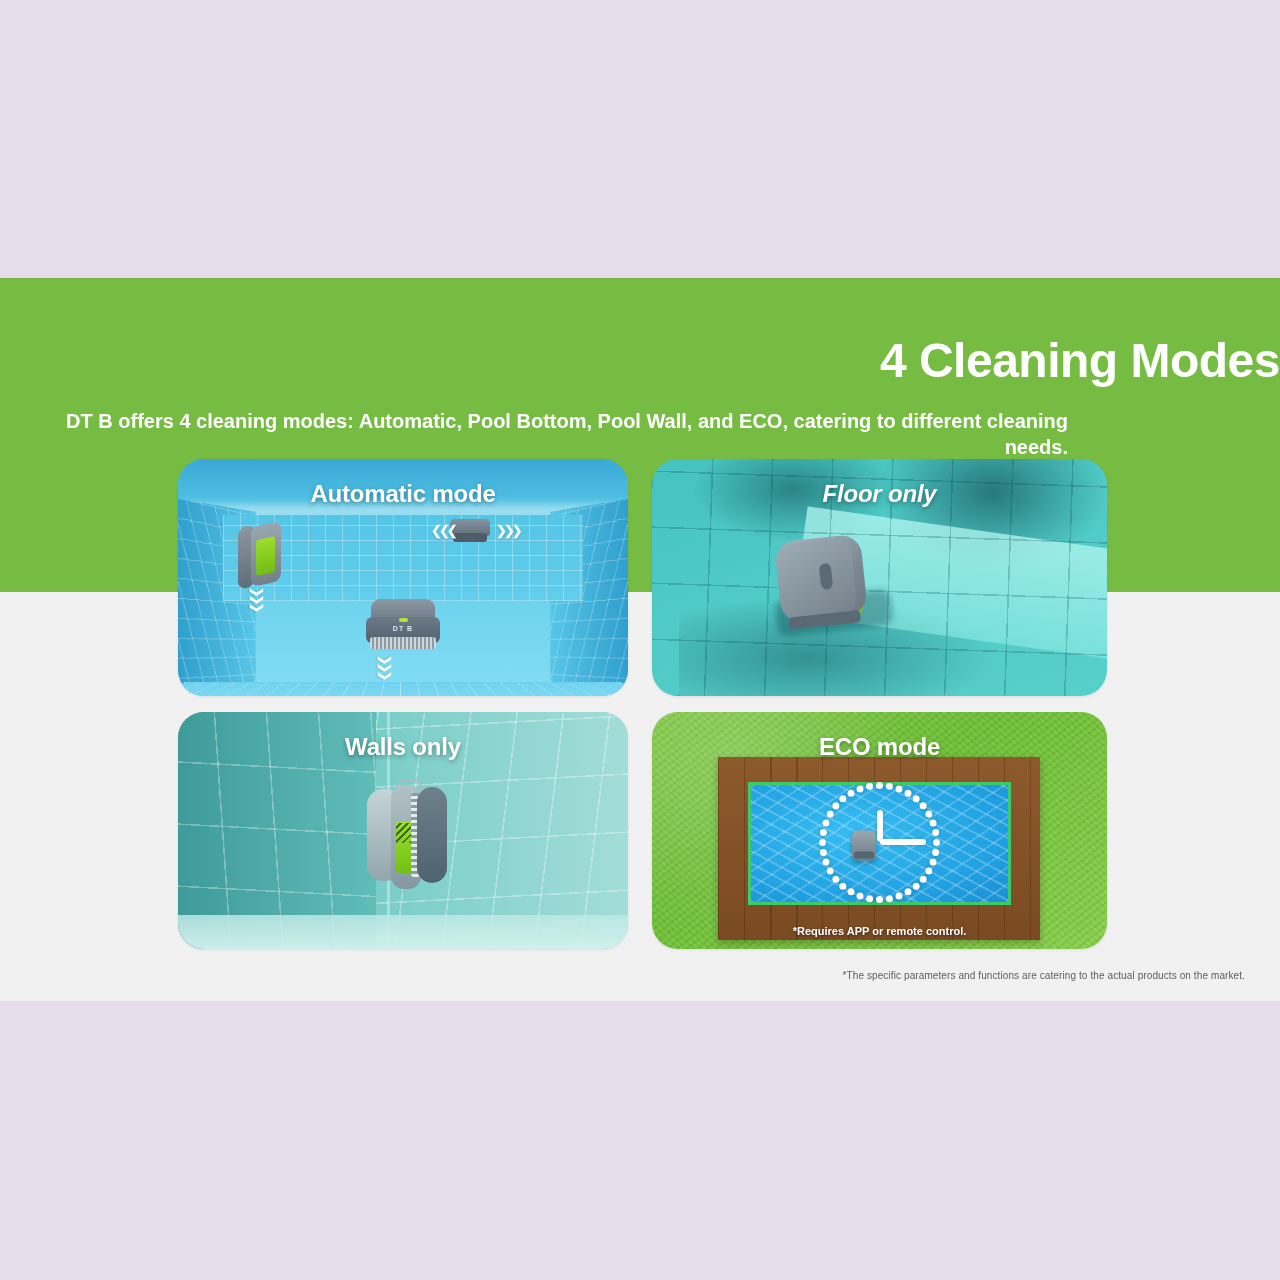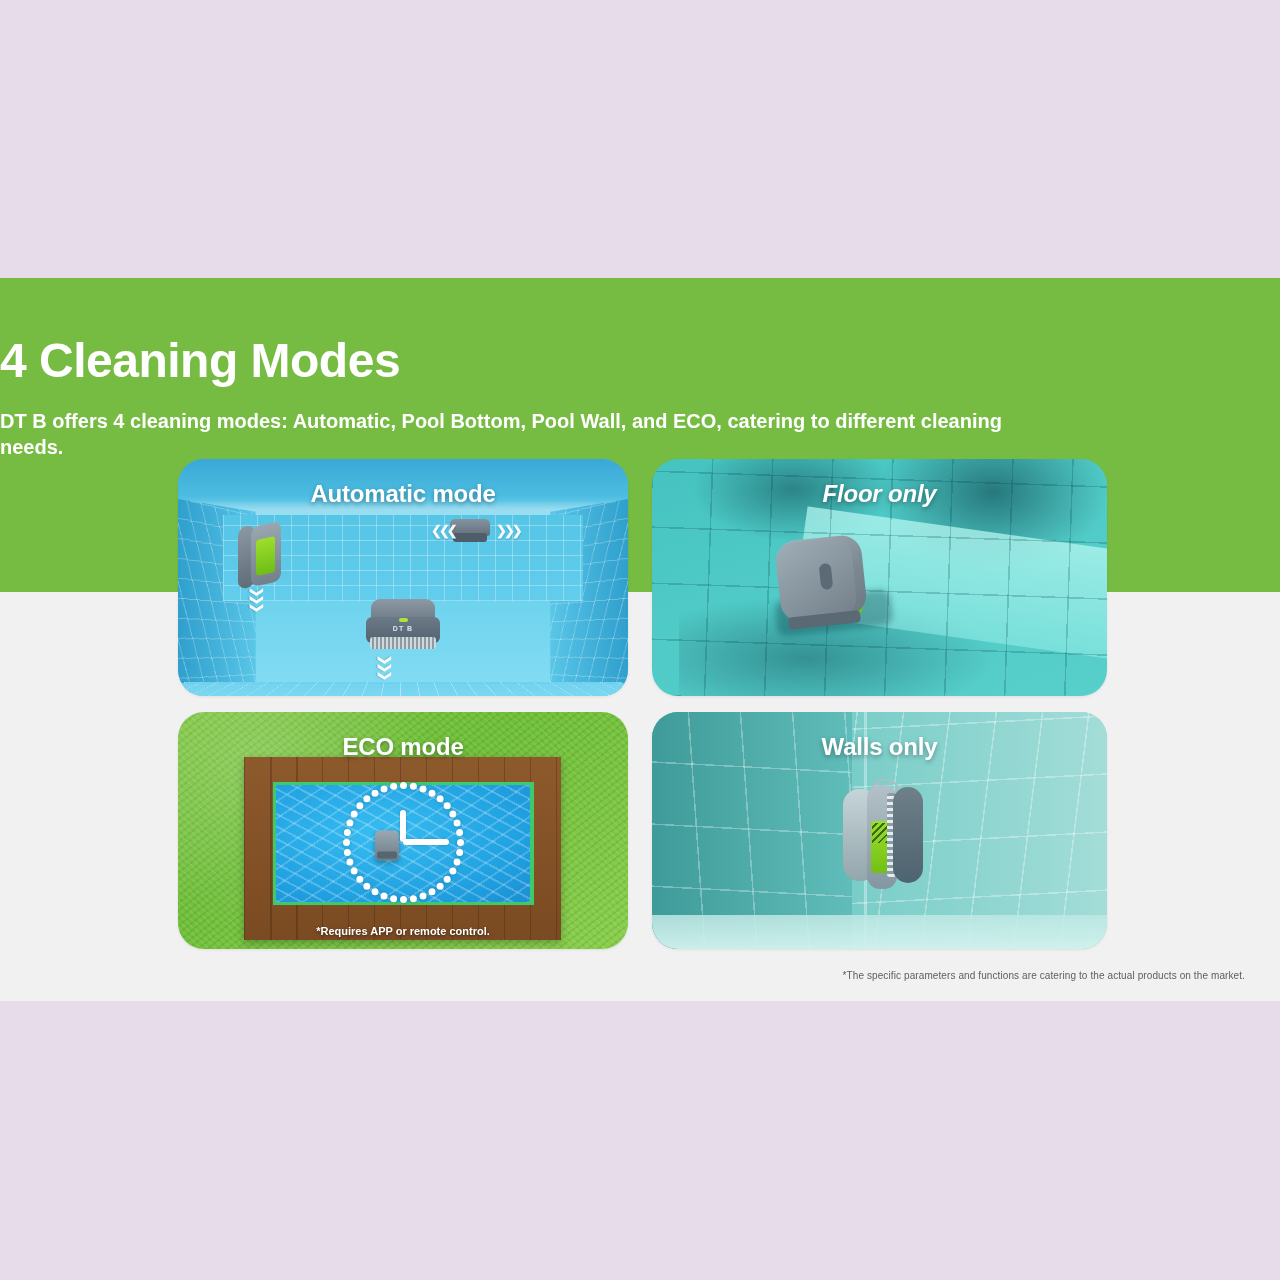--- a/index.html
+++ b/index.html
@@ -14,27 +14,27 @@
 
   
   .band-top{position:absolute;left:0;top:0;width:1280px;height:278px;background:#e7dcea;}
   .band-green{position:absolute;left:0;top:278px;width:1280px;height:314px;background:#76bc43;}
   .band-gray{position:absolute;left:0;top:592px;width:1280px;height:409px;background:#f1f1f1;}
   .band-bottom{position:absolute;left:0;top:1001px;width:1280px;height:279px;background:#e7dcea;}
 
   
   .title{
     position:absolute;left:0;top:332px;width:1280px;
-    text-align:left;color:#ffffff;
+    text-align:right;color:#ffffff;
     font-size:48px;font-weight:800;letter-spacing:-0.5px;
     line-height:58px;
   }
   .subtitle{
     position:absolute;left:0;top:408px;width:1068px;
-    text-align:left;color:#ffffff;
+    text-align:right;color:#ffffff;
     font-size:20px;font-weight:600;line-height:26px;
   }
 
   
   .grid{
     position:absolute;left:178px;top:459px;
     width:929px;
     display:grid;
     grid-template-columns:450px 455px;
     column-gap:24px;row-gap:16px;
@@ -344,20 +344,37 @@
       <div class="fill tiles"></div>
       <div class="bot">
         <div class="shadow"></div>
         <div class="greenband"></div>
         <div class="shell"></div>
         <div class="shellover"></div>
         <div class="slot"></div>
         <div class="brush"></div>
       </div>
       <div class="card-label">Floor only</div>
+    </div>
+
+    <div class="card c3">
+      <div class="wl"></div>
+      <div class="wr"></div>
+      <div class="corner"></div>
+      <div class="floorband"></div>
+      <div class="bot">
+        <div class="handle"></div>
+        <div class="left"></div>
+        <div class="mid"></div>
+        <div class="green"></div>
+        <div class="greenlines"></div>
+        <div class="tracks"></div>
+        <div class="right"></div>
+      </div>
+      <div class="card-label">Walls only</div>
     </div>
 
     <div class="card c4">
       <div class="deck"></div>
       <div class="pool-border"></div>
       <div class="pool"></div>
       <div class="clockdots" id="clockdots">
           <i style="transform: translate(0px, -57px);"></i>
           <i style="transform: translate(9.9px, -56.13px);"></i>
           <i style="transform: translate(19.5px, -53.56px);"></i>
@@ -395,34 +412,17 @@
           <i style="transform: translate(-19.5px, -53.56px);"></i>
           <i style="transform: translate(-9.9px, -56.13px);"></i>
         </div>
       <div class="hand-h"></div>
       <div class="hand-m"></div>
       <div class="bot"></div>
       <div class="card-label">ECO mode</div>
       <div class="card-note">*Requires APP or remote control.</div>
     </div>
 
-    <div class="card c3">
-      <div class="wl"></div>
-      <div class="wr"></div>
-      <div class="corner"></div>
-      <div class="floorband"></div>
-      <div class="bot">
-        <div class="handle"></div>
-        <div class="left"></div>
-        <div class="mid"></div>
-        <div class="green"></div>
-        <div class="greenlines"></div>
-        <div class="tracks"></div>
-        <div class="right"></div>
-      </div>
-      <div class="card-label">Walls only</div>
-    </div>
-
   </div>
 
   <div class="disclaimer">*The specific parameters and functions are catering to the actual products on the market.</div>
 
 </div>
 
 </body></html>

